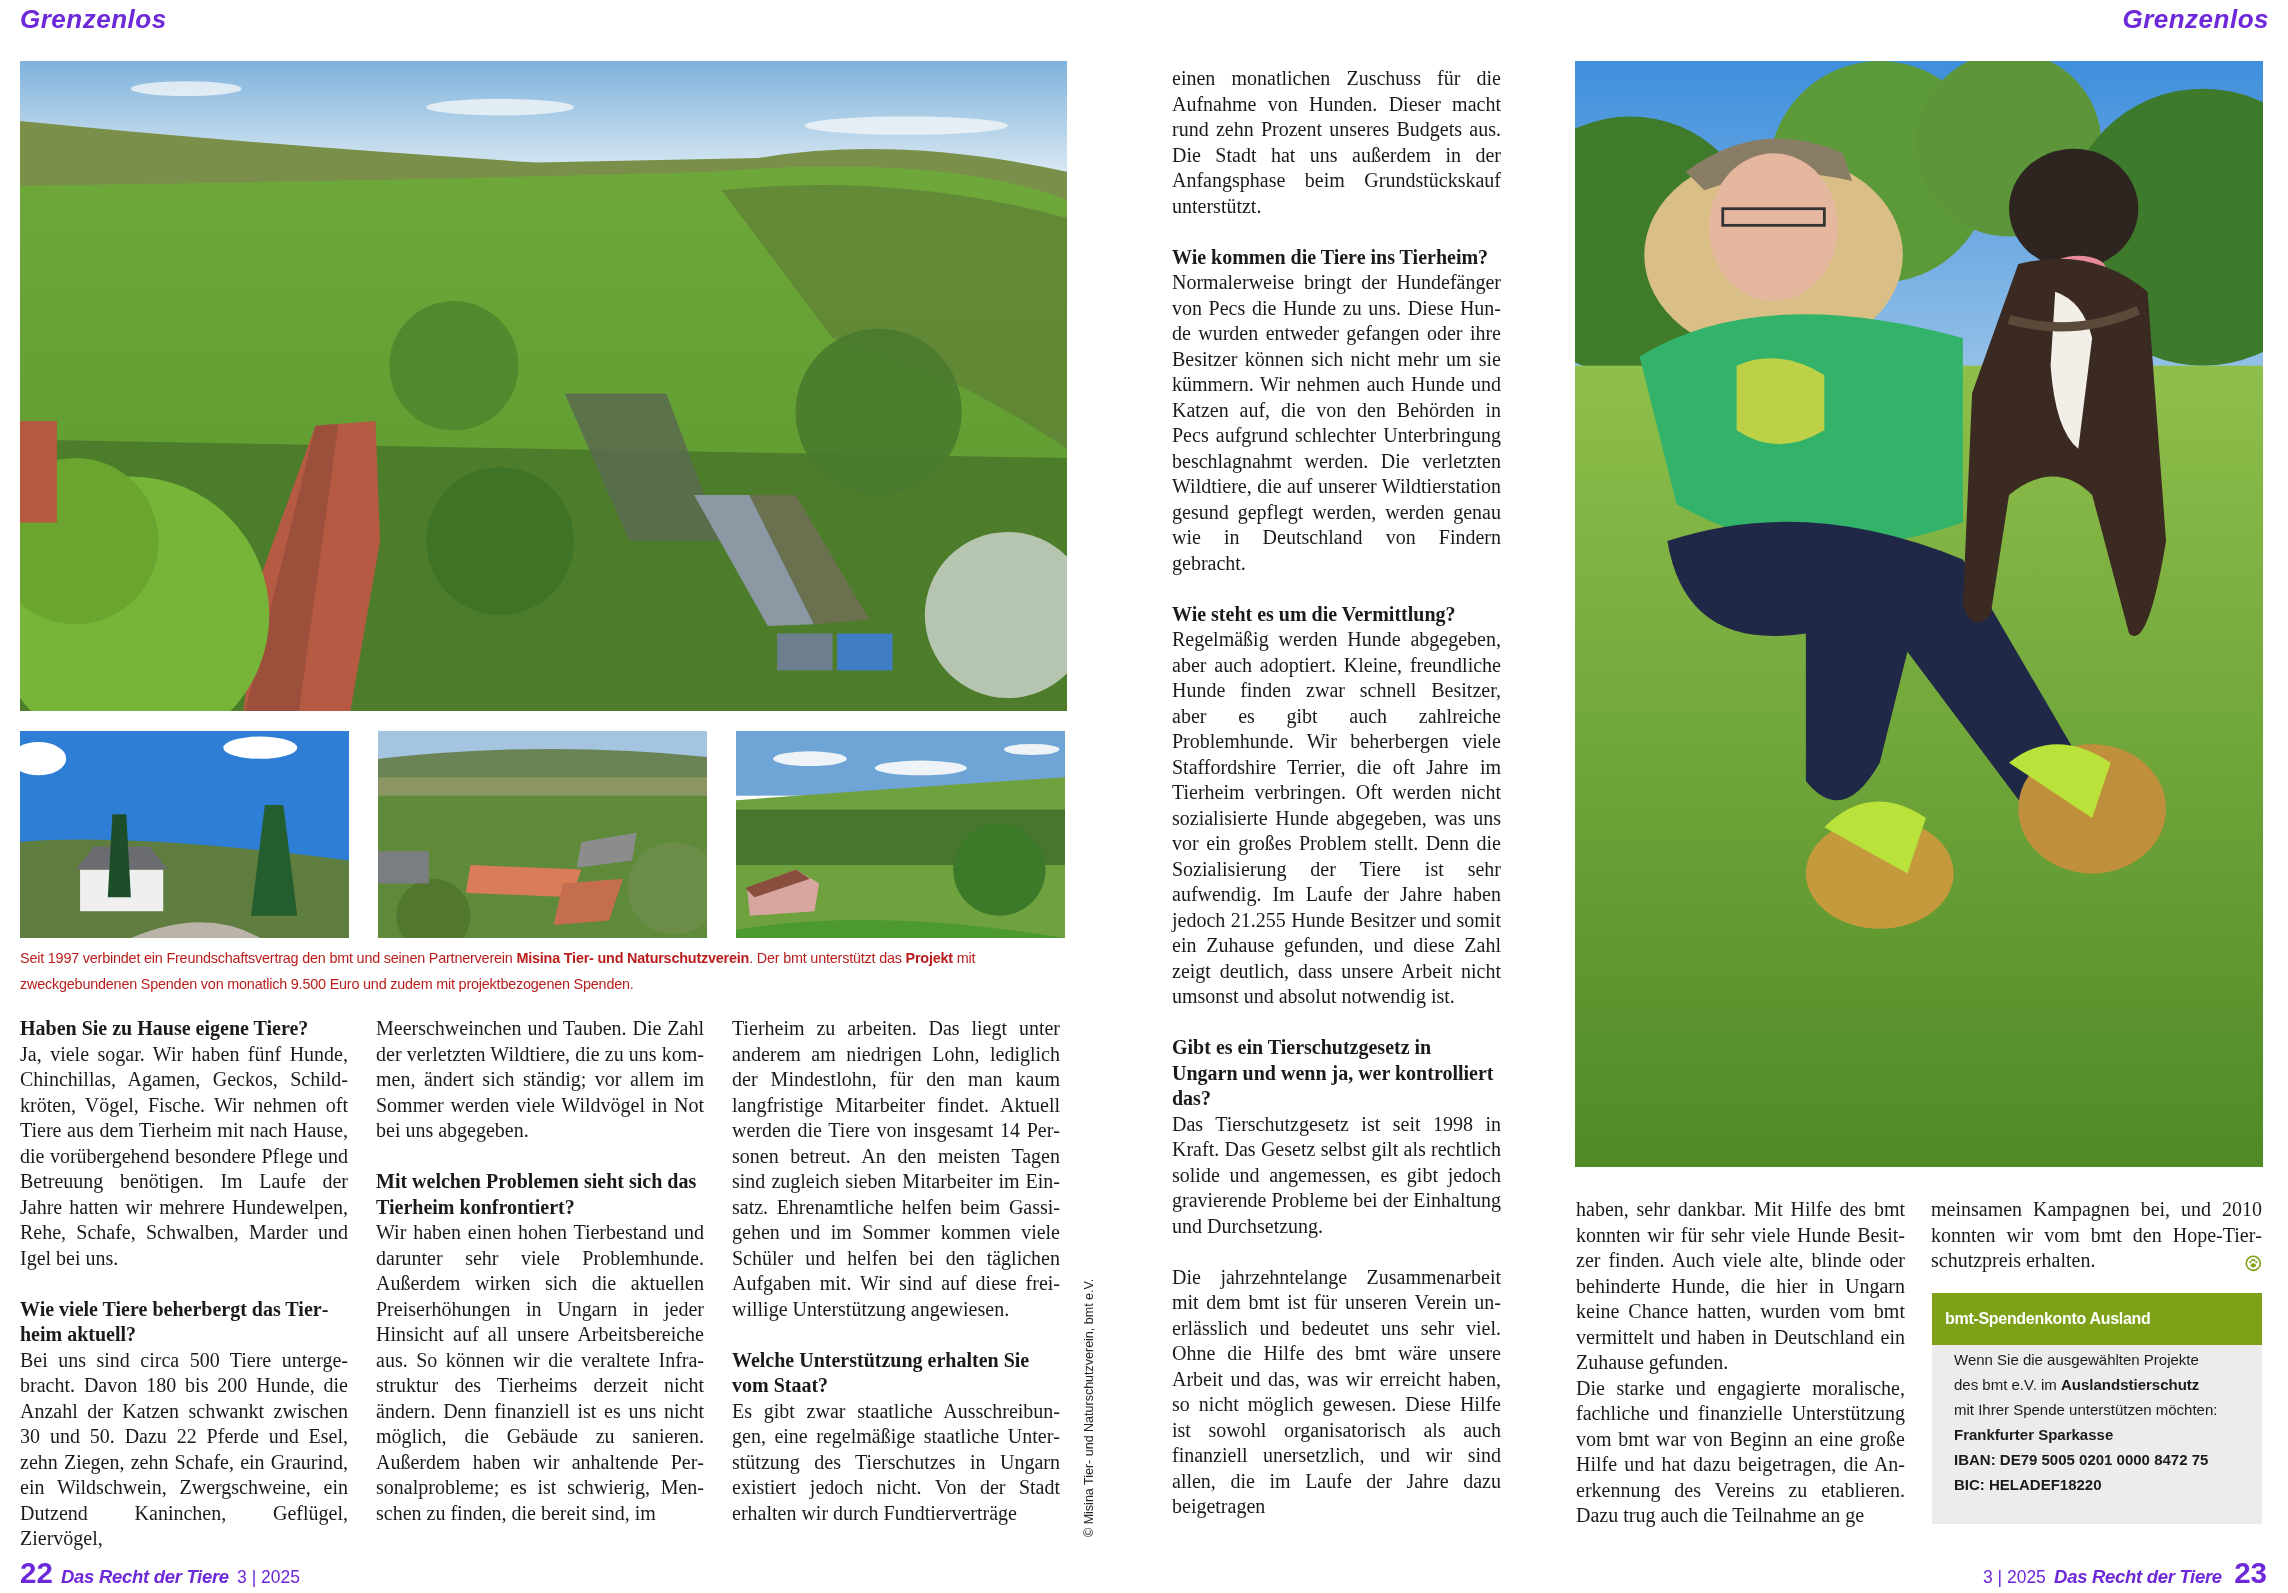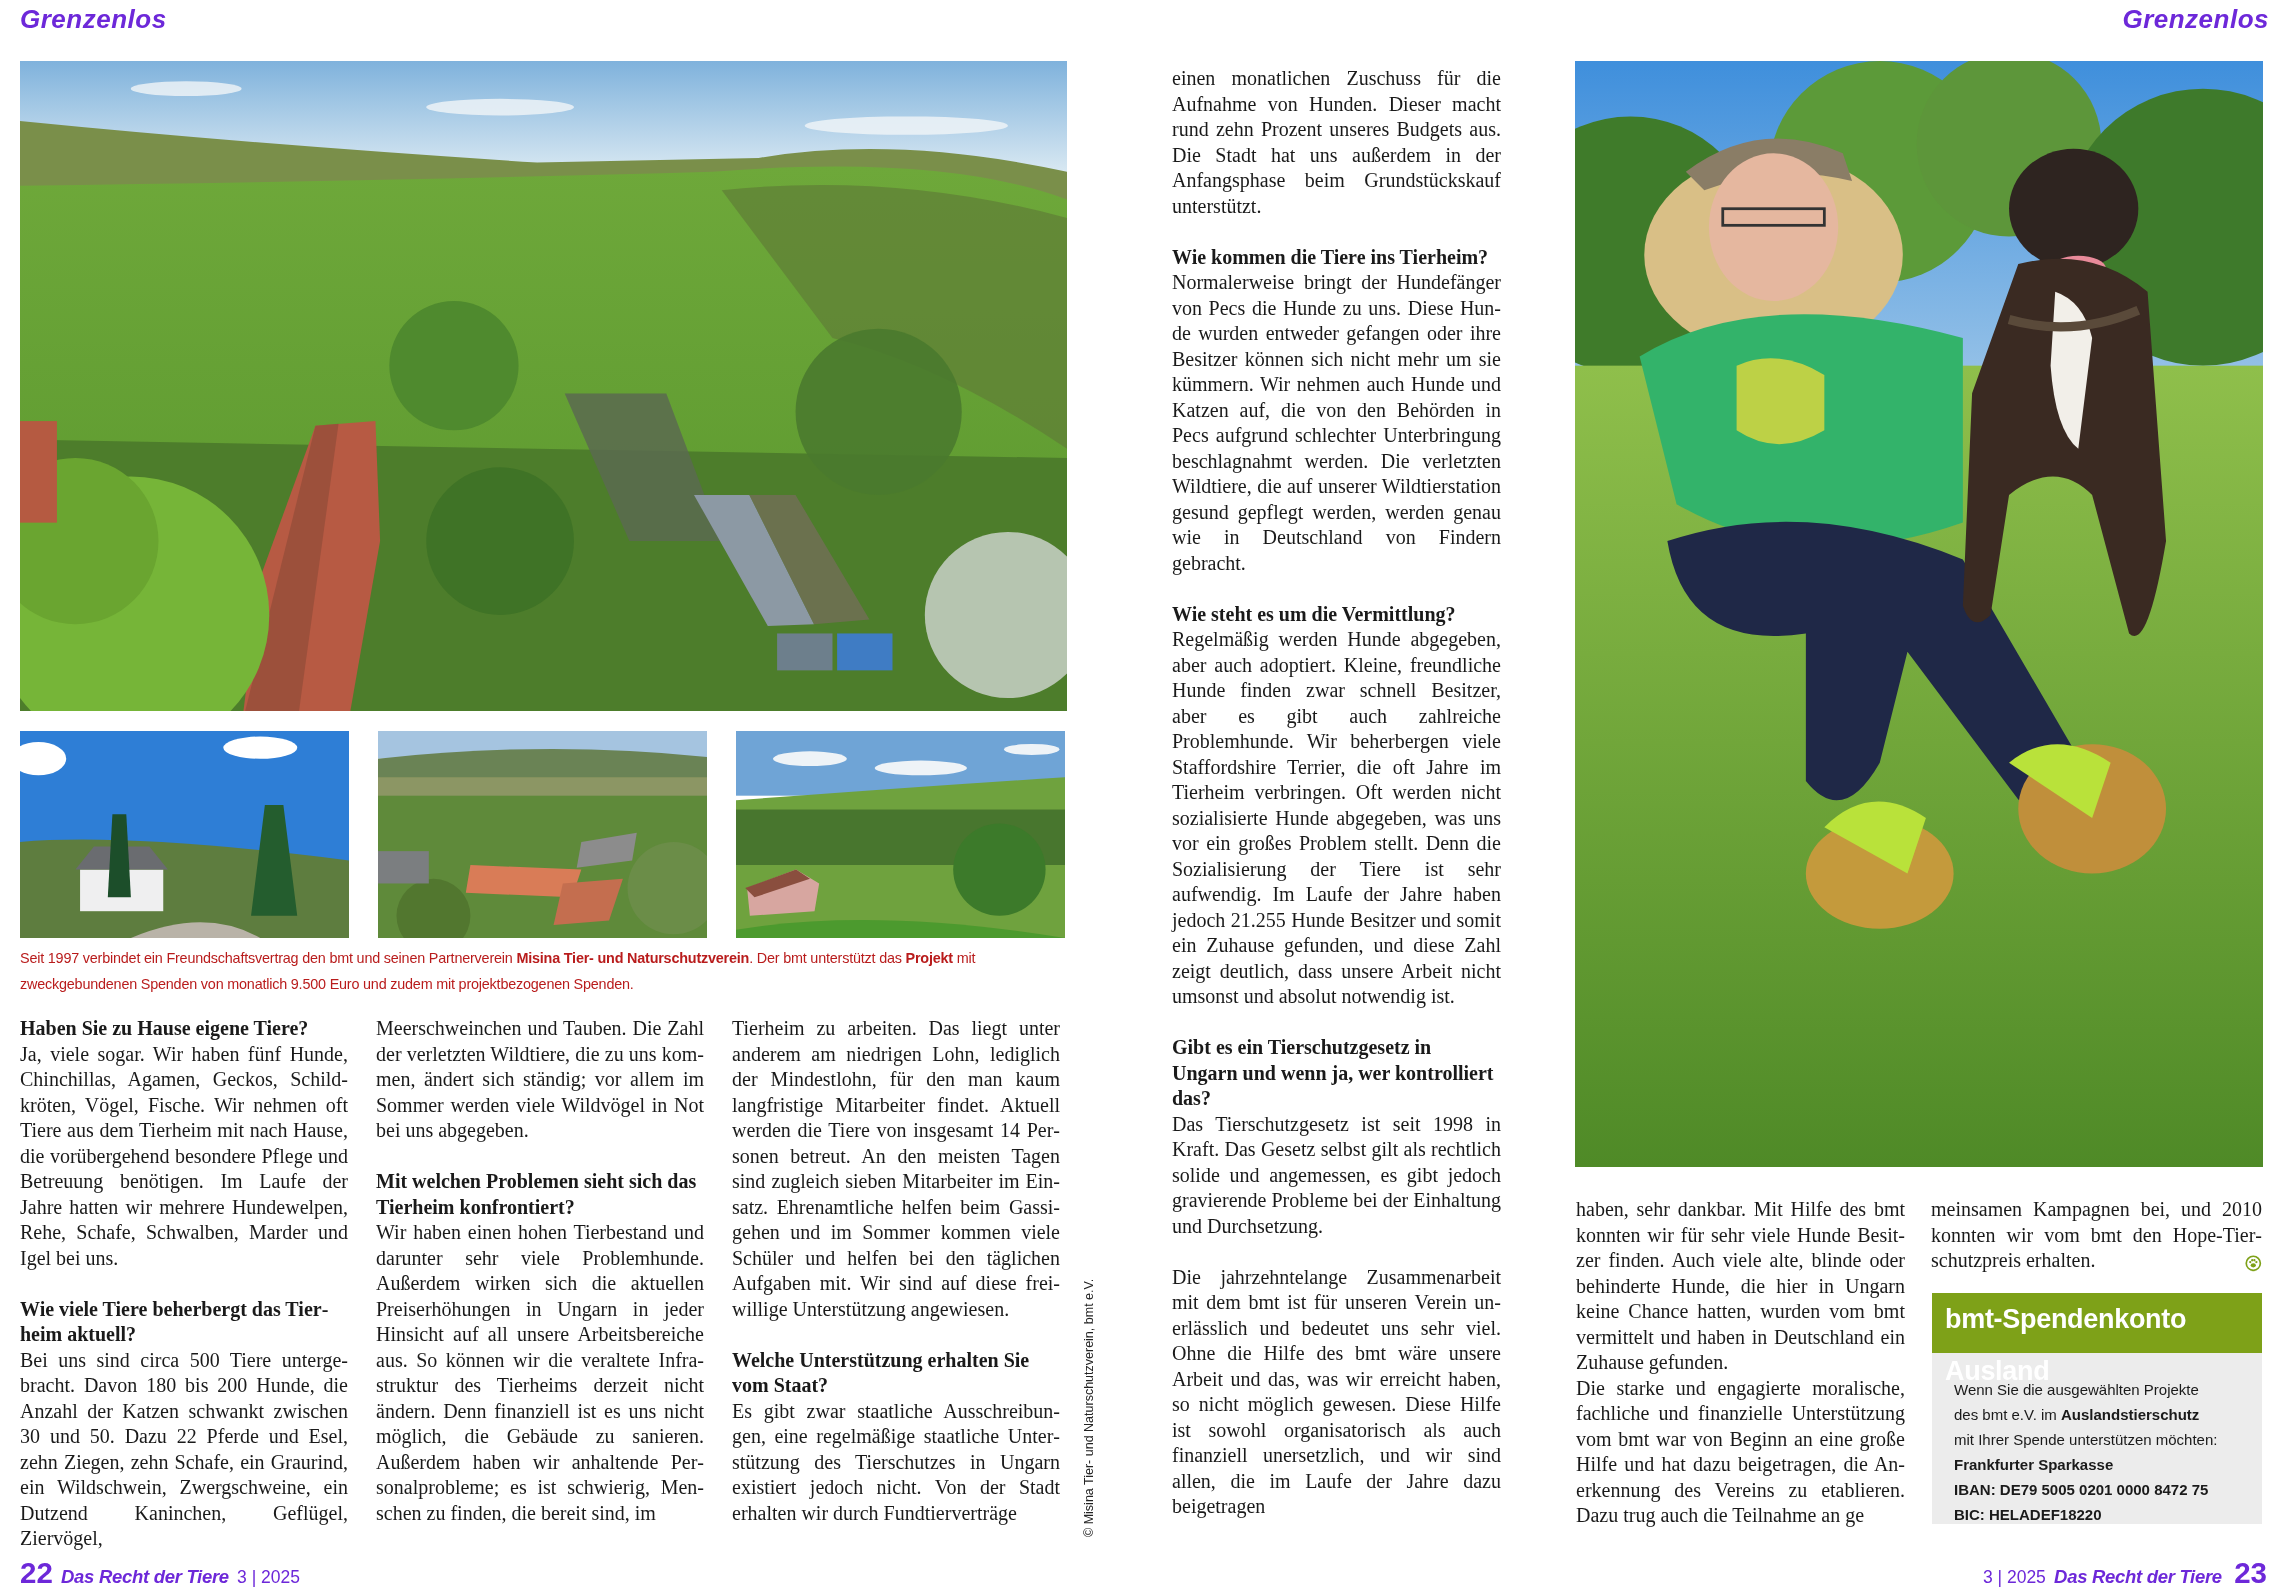--- a/index.html
+++ b/index.html
@@ -37,26 +37,26 @@
   }
 
   .paw {
     display: inline-block; width: 16.6px; height: 16.6px; vertical-align: middle; float: right; margin-top: 4.6px;
   }
 
   .donate {
     position: absolute; left: 1932px; top: 1293px; width: 330px; height: 231px; background: #ececec;
   }
   .donate-head {
-    background: #7ea118; color: #ffffff; height: 60px; line-height: 52px;
-    font-family: "Liberation Sans", sans-serif; font-weight: bold; font-size: 27px; letter-spacing: -0.3px;
+    background: #7ea118; color: #ffffff; height: 52px; line-height: 52px;
+    font-family: "Liberation Sans", sans-serif; font-weight: bold; font-size: 16px; letter-spacing: -0.3px;
     padding-left: 13px;
   }
   .donate-body {
-    padding: 24px 0 0 22px; font-family: "Liberation Sans", sans-serif; font-size: 15px; line-height: 25px; color: #1a1a1a;
+    padding: 2px 0 0 22px; font-family: "Liberation Sans", sans-serif; font-size: 15px; line-height: 25px; color: #1a1a1a;
   }
   .donate-body b { font-weight: bold; }
 
   .folio {
     position: absolute; top: 1556px; font-family: "Liberation Sans", sans-serif; color: #6d28d9; white-space: nowrap;
   }
   .folio .num { font-size: 29.5px; font-weight: bold; vertical-align: baseline; }
   .folio .mag { font-size: 18.5px; font-weight: bold; font-style: italic; letter-spacing: -0.3px; }
   .folio .issue { font-size: 17.5px; }
   .folio.left { left: 20px; }

